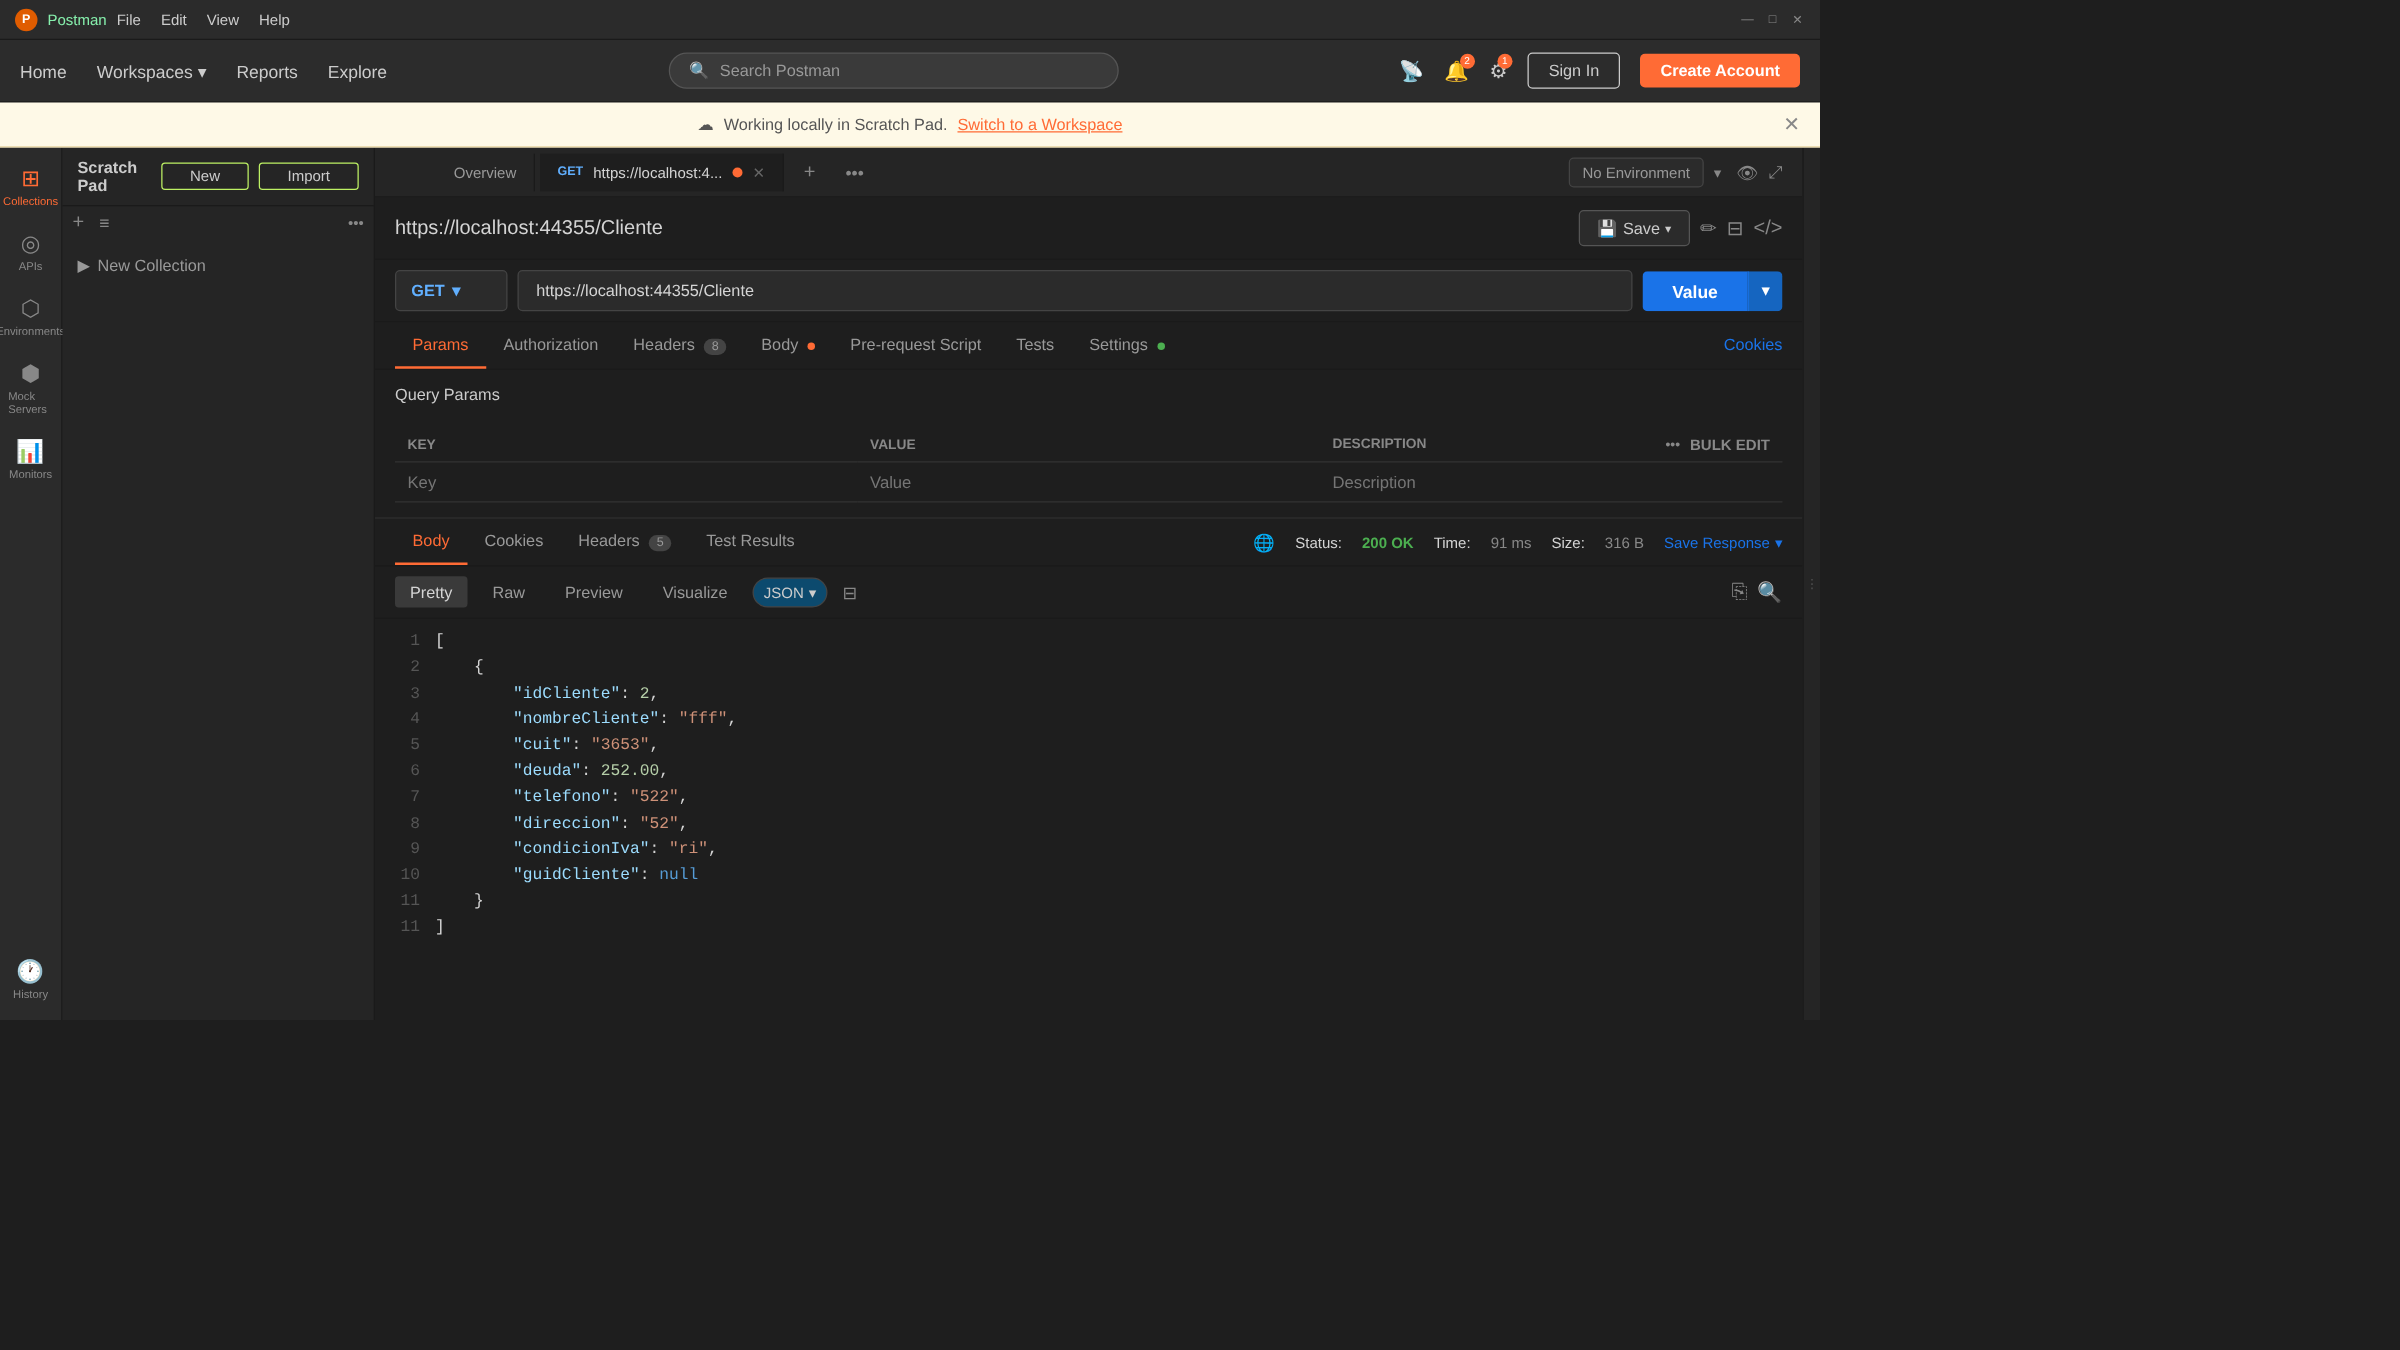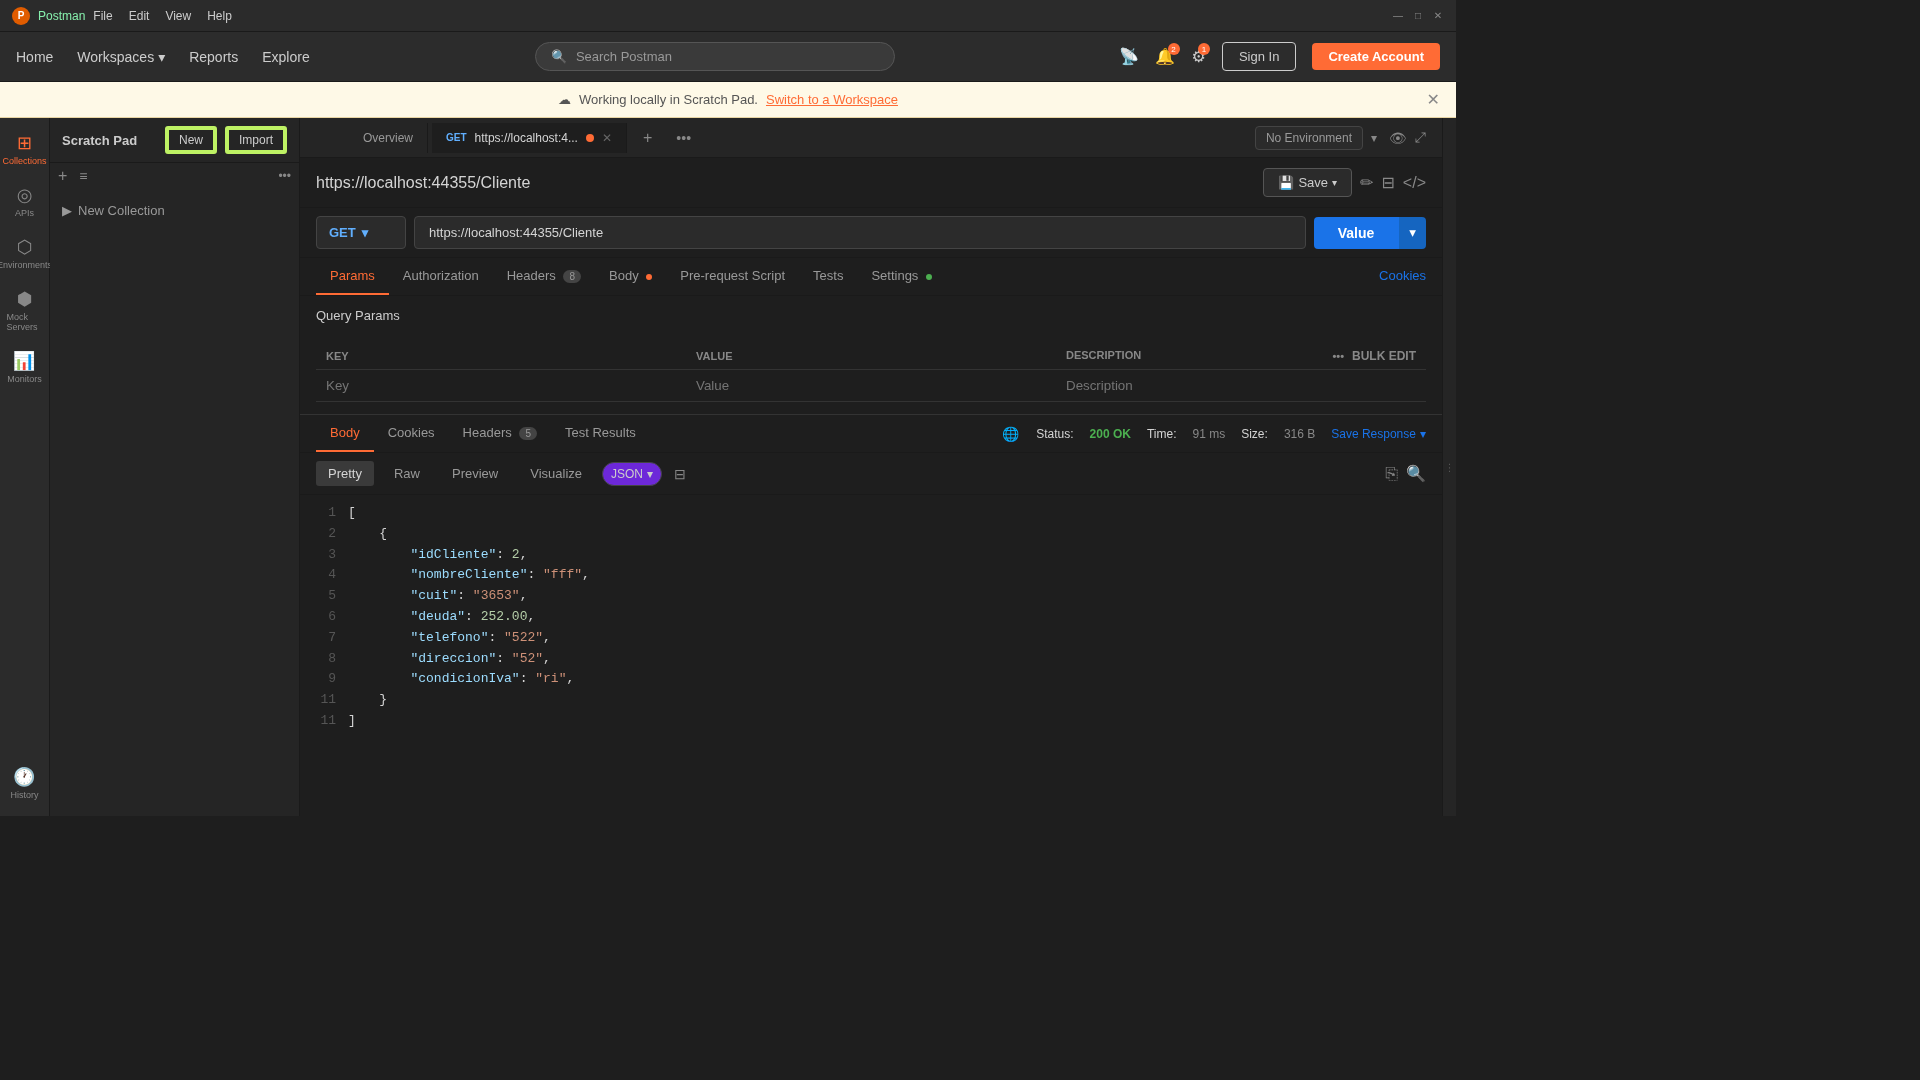--- a/index.html
+++ b/index.html
@@ -39,21 +39,21 @@
     .sidebar-icons { width: 50px; background: #2b2b2b; display: flex; flex-direction: column; align-items: center; padding-top: 8px; gap: 4px; border-right: 1px solid #1a1a1a; }
     .sidebar-icon-item { width: 44px; padding: 8px 4px; display: flex; flex-direction: column; align-items: center; gap: 4px; cursor: pointer; border-radius: 4px; color: #888; font-size: 9px; }
     .sidebar-icon-item.active { color: #ff6b35; }
     .icon-shape { font-size: 18px; line-height: 1; }
 
     
     .collections-panel { width: 250px; background: #252525; border-right: 1px solid #1a1a1a; display: flex; flex-direction: column; }
     .panel-header { padding: 8px 12px; display: flex; align-items: center; justify-content: space-between; border-bottom: 1px solid #1a1a1a; }
     .panel-title { font-size: 13px; color: #ccc; font-weight: 600; }
     .panel-header-actions { display: flex; gap: 8px; }
-    .panel-btn { background: none; border: 4px solid #bef264; padding: 3px 10px; border-radius: 3px; color: #ccc; font-size: 12px; cursor: pointer; }
+    .panel-btn { background: none; border: 1px solid #bef264; padding: 3px 22px; border-radius: 3px; color: #ccc; font-size: 12px; cursor: pointer; }
     .panel-content { padding: 8px 12px; }
     .new-collection-row { display: flex; align-items: center; gap: 6px; color: #999; cursor: pointer; padding: 6px 0; font-size: 13px; }
     .panel-icon-row { display: flex; align-items: center; padding: 4px 8px; gap: 8px; }
 
     
     .main-content { flex: 1; display: flex; flex-direction: column; background: #1e1e1e; overflow: hidden; }
 
     
     .tabs-bar { height: 40px; background: #252525; display: flex; align-items: center; border-bottom: 1px solid #1a1a1a; padding: 0 8px; gap: 4px; }
     .tab-item { padding: 8px 14px; font-size: 12px; color: #999; cursor: pointer; display: flex; align-items: center; gap: 8px; border-right: 1px solid #1a1a1a; min-width: 120px; justify-content: flex-end; }
@@ -105,21 +105,21 @@
     .resp-status { margin-left: auto; display: flex; align-items: center; gap: 16px; font-size: 12px; padding: 8px 0; }
     .status-ok { color: #4CAF50; font-weight: 600; }
     .status-time { color: #888; }
     .status-size { color: #888; }
     .save-response-btn { color: #1a73e8; cursor: pointer; font-size: 12px; display: flex; gap: 4px; }
 
     
     .resp-toolbar { display: flex; align-items: center; padding: 8px 16px; gap: 8px; border-bottom: 1px solid #1a1a1a; }
     .resp-btn { padding: 5px 12px; background: transparent; border: none; border-radius: 3px; color: #999; font-size: 13px; cursor: pointer; }
     .resp-btn.active { background: #3a3a3a; color: #d4d4d4; }
-    .json-select { background: #6d28d9; border: 1px solid #444; border-radius: 12px; padding: 4px 8px; color: #ccc; font-size: 12px; cursor: pointer; display: flex; align-items: center; gap: 4px; }
+    .json-select { background: #0c4a6e; border: 1px solid #444; border-radius: 12px; padding: 4px 8px; color: #ccc; font-size: 12px; cursor: pointer; display: flex; align-items: center; gap: 4px; }
     .resp-toolbar-right { margin-left: auto; display: flex; gap: 8px; }
     .resp-icon-btn { background: none; border: none; color: #888; font-size: 16px; cursor: pointer; }
 
     
     .code-area { flex: 1; overflow: auto; padding: 8px 16px; font-family: 'Courier New', monospace; font-size: 13px; line-height: 1.6; background: #1e1e1e; }
     .code-line { display: flex; gap: 12px; }
     .line-num { color: #555; min-width: 20px; text-align: right; user-select: none; }
     .line-content { color: #d4d4d4; }
     .json-bracket { color: #d4d4d4; }
     .json-key { color: #9cdcfe; }
@@ -439,20 +439,24 @@
         <div class="code-line">
           <span class="line-num">8</span>
           <span class="line-content">&nbsp;&nbsp;&nbsp;&nbsp;&nbsp;&nbsp;&nbsp;&nbsp;<span class="json-key">"direccion"</span>: <span class="json-string">"52"</span><span class="json-comma">,</span></span>
         </div>
 
         <div class="code-line">
           <span class="line-num">9</span>
           <span class="line-content">&nbsp;&nbsp;&nbsp;&nbsp;&nbsp;&nbsp;&nbsp;&nbsp;<span class="json-key">"condicionIva"</span>: <span class="json-string">"ri"</span><span class="json-comma">,</span></span>
         </div>
 
+        <div class="code-line">
+          <span class="line-num">10</span>
+          <span class="line-content">&nbsp;&nbsp;&nbsp;&nbsp;&nbsp;&nbsp;&nbsp;&nbsp;<span class="json-key">"guidCliente"</span>: <span class="json-null">null</span></span>
+        </div>
 
         <div class="code-line">
           <span class="line-num">11</span>
           <span class="json-bracket">&nbsp;&nbsp;&nbsp;&nbsp;}</span>
         </div>
 
         <div class="code-line">
           <span class="line-num">11</span>
           <span class="json-bracket">]</span>
         </div>

